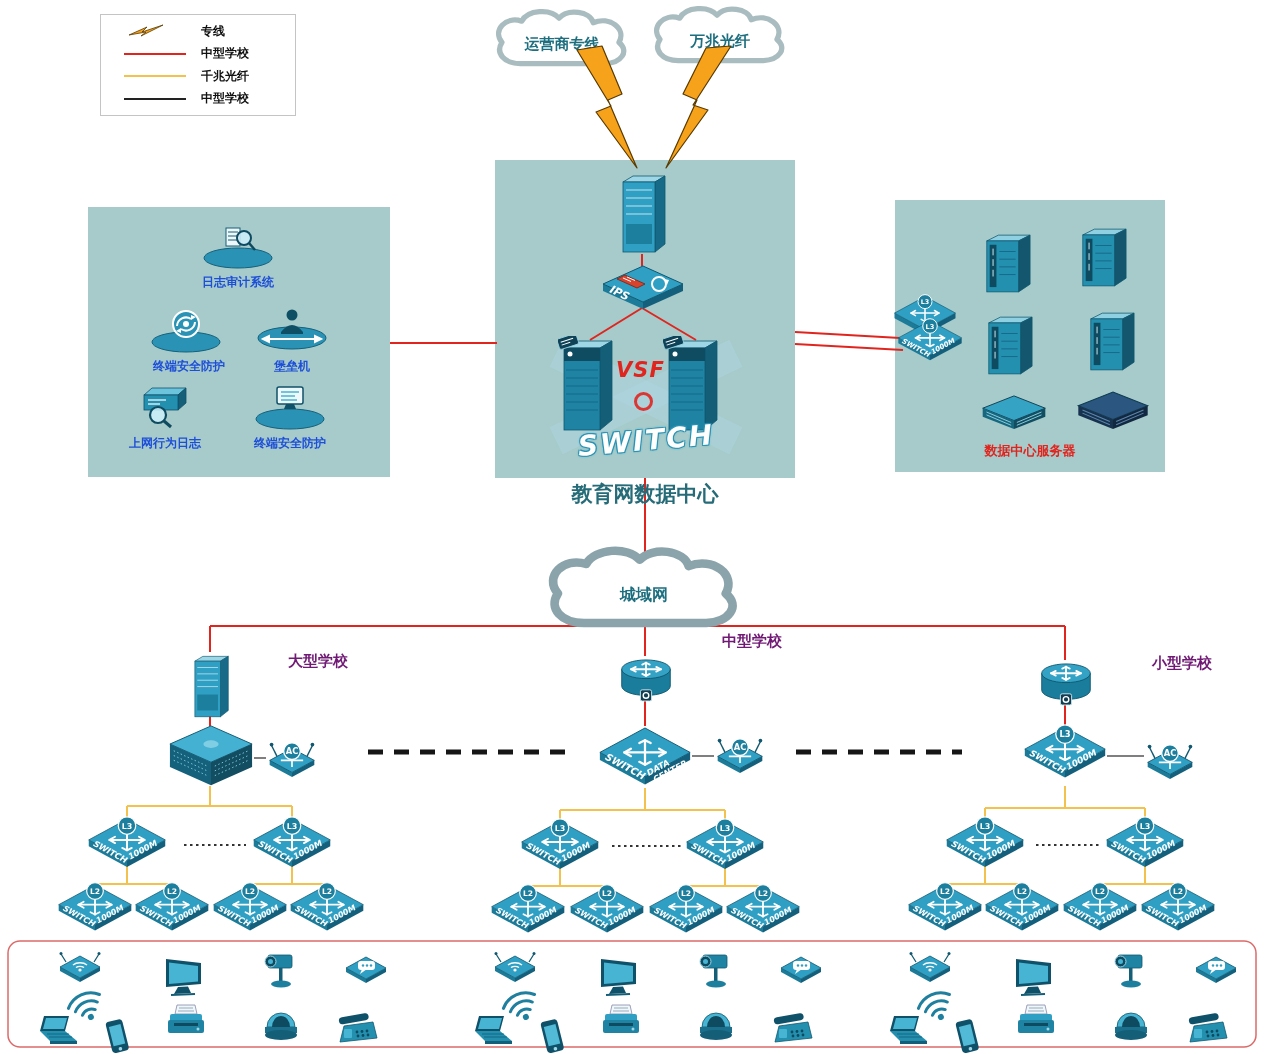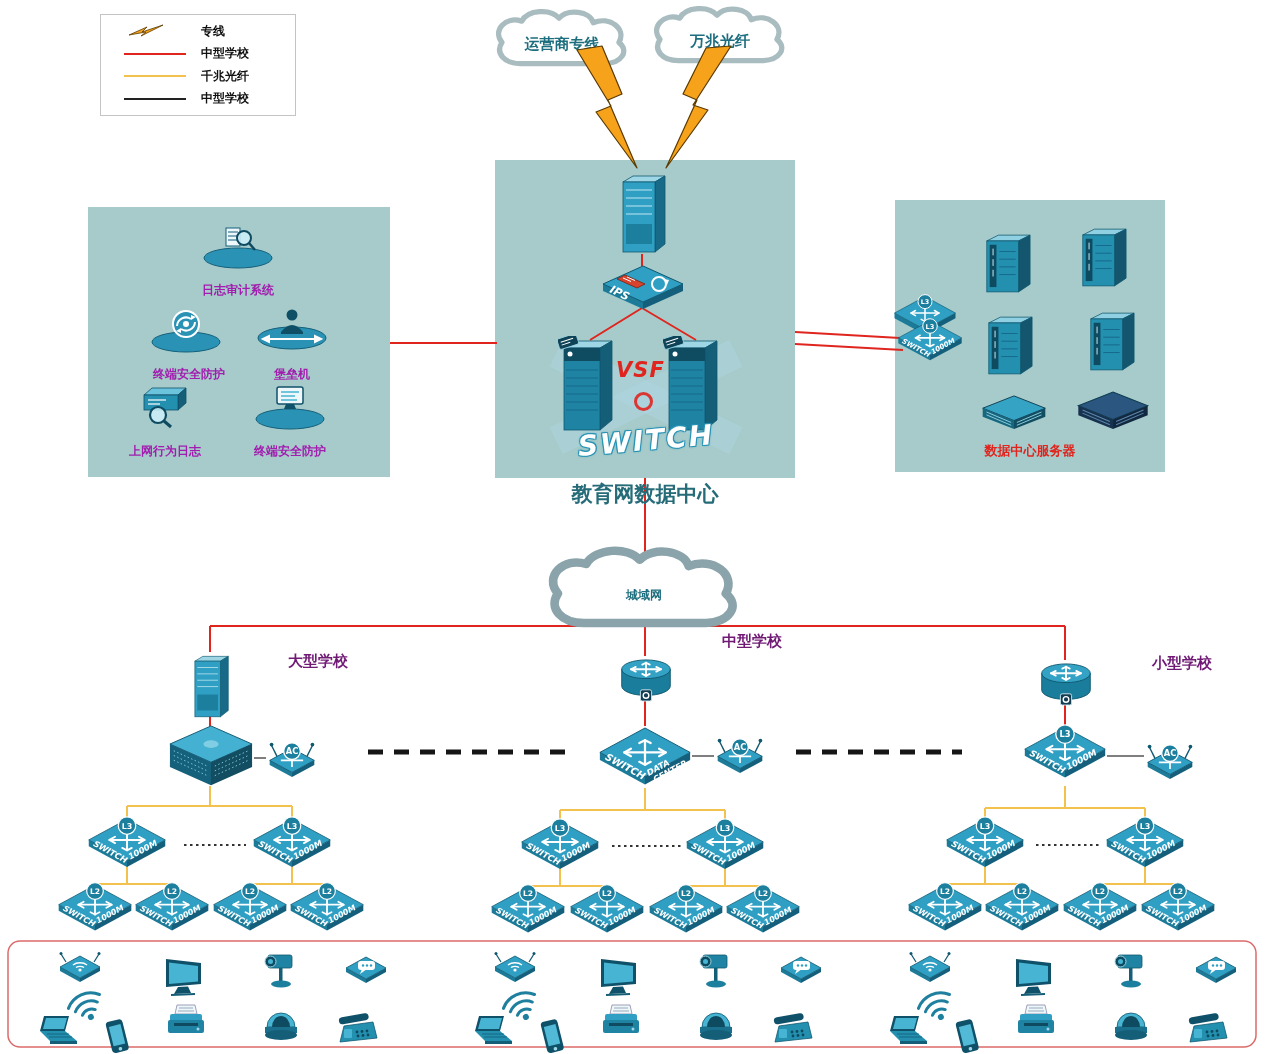--- a/index.html
+++ b/index.html
@@ -17,29 +17,29 @@
           display:flex;flex-direction:column;justify-content:space-around;padding:5px 8px;box-sizing:border-box;z-index:2;}
   .legend-row{display:flex;align-items:center;}
   .legend-sym{width:92px;display:flex;justify-content:center;align-items:center;}
   .legend-line{width:62px;height:0;border-top:2.5px solid #000;}
   .legend-label{font-size:12px;font-weight:bold;color:#111;text-align:right;}
 
   .cloud{position:absolute;}
   .cloud-label{position:absolute;inset:0;display:flex;align-items:center;justify-content:center;
                padding-top:4px;color:#1d6e7e;font-weight:bold;font-size:15px;
                font-family:"DejaVu Serif","Liberation Serif",serif;}
-  .cloud-label.big{font-size:12px;}
+  .cloud-label.big{font-size:16px;}
 
   .dc-title{left:495px;top:480px;width:300px;text-align:center;color:#256b78;font-size:21px;font-weight:bold;
             font-family:"DejaVu Serif","Liberation Serif",serif;z-index:2;}
   .red-label{color:#701a75;font-weight:bold;font-size:15px;font-family:"DejaVu Serif","Liberation Serif",serif;z-index:2;}
   .srv-title{left:895px;top:442px;width:270px;text-align:center;color:#e0251f;font-weight:bold;font-size:13px;
              font-family:"DejaVu Serif","Liberation Serif",serif;z-index:2;}
   .sec{position:absolute;width:110px;display:flex;flex-direction:column;align-items:center;z-index:2;}
-  .sec-label{color:#a21caf;font-weight:bold;font-size:12px;text-align:center;margin-top:8px;
+  .sec-label{color:#1d4ed8;font-weight:bold;font-size:12px;text-align:center;margin-top:0;
              font-family:"DejaVu Serif","Liberation Serif",serif;white-space:nowrap;}
 
   .vsf{left:616px;top:358px;color:#e0251f;font-size:21px;font-weight:bold;font-style:italic;letter-spacing:1px;}
   .vsf-link{left:634px;top:392px;width:13px;height:13px;border:3px solid #e0251f;border-radius:50%;opacity:.9;}
   .ghost-switch{left:556px;top:424px;width:180px;text-align:center;color:#fff;font-size:28px;font-weight:bold;
                 font-style:italic;letter-spacing:2px;transform:rotate(-5deg);
                 text-shadow:0 0 3px #2a93b5,1px 1px 0 #2a93b5,-1px -1px 0 #2a93b5,1px -1px 0 #2a93b5,-1px 1px 0 #2a93b5;}
 </style>
 </head>
 <body>

